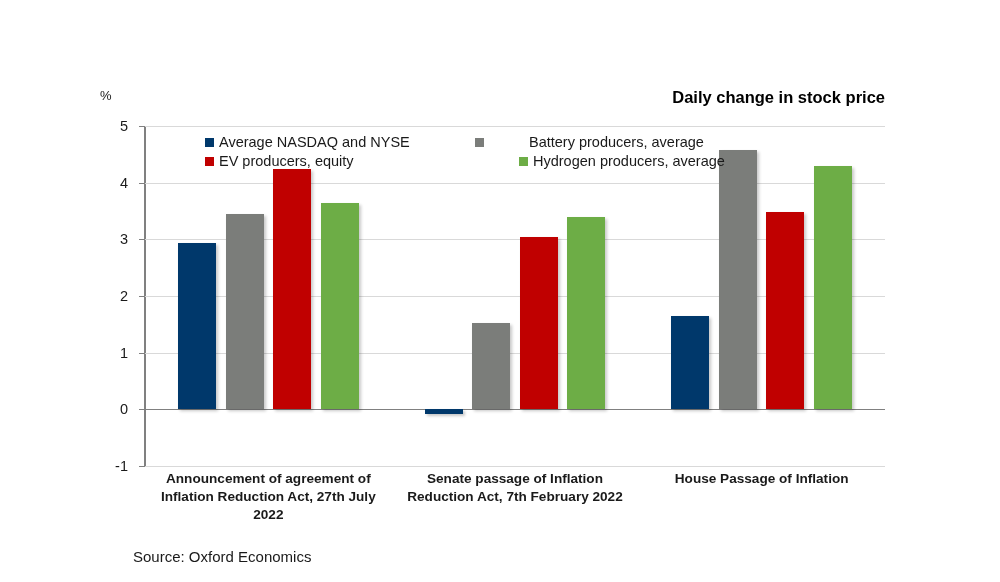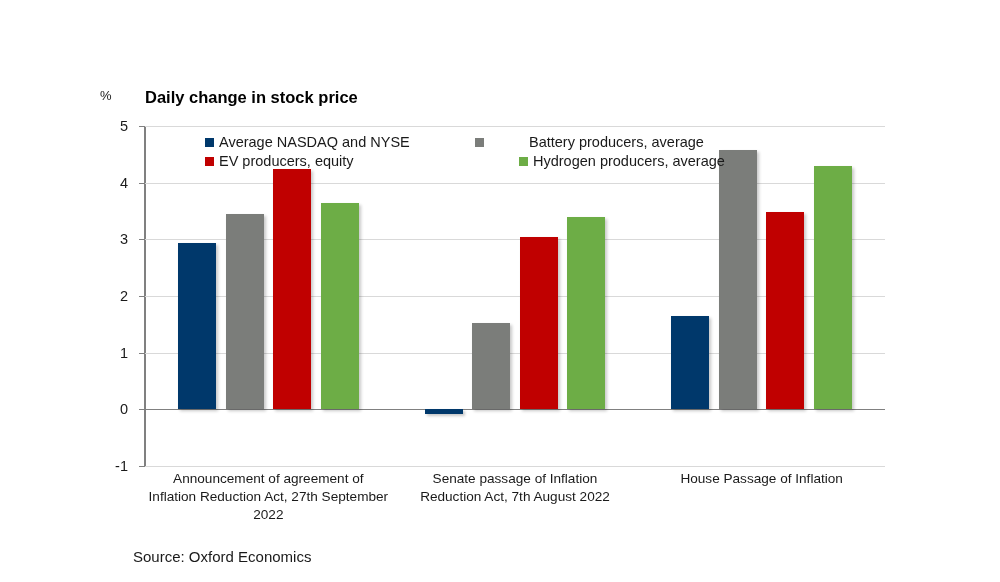--- a/index.html
+++ b/index.html
@@ -20,21 +20,21 @@
 
   
   .unit-label{
     position:absolute;left:100px;top:88px;
     font-size:13px;color:#202020;
   }
 
   
   .sub-title{
     position:absolute;left:145px;top:88px;width:740px;
-    text-align:left;font-size:16.5px;font-weight:bold;color:#000;
+    text-align:right;font-size:16.5px;font-weight:bold;color:#000;
   }
 
   
   .plot{
     position:absolute;left:145px;top:126px;width:740px;height:340px;
   }
   .grid-line{
     position:absolute;left:0;width:740px;height:1px;background:#d9d9d9;
   }
   .grid-line.zero{background:#808080;height:1px;}
@@ -65,21 +65,21 @@
   }
   .legend-item{
     position:absolute;display:flex;align-items:center;gap:5px;white-space:nowrap;
   }
   .legend-swatch{
     width:9px;height:9px;display:inline-block;flex:0 0 auto;
   }
 
   
   .cat-labels{
-    position:absolute;left:145px;top:470px;width:740px;height:60px;
+    position:absolute;left:145px;top:470px;width:740px;height:60px;font-weight:bold;
   }
   .cat{
     position:absolute;text-align:center;font-size:13.6px;line-height:18px;
     color:#1a1a1a;
   }
 
   
   .source{
     position:absolute;left:133px;top:548px;
     font-size:15px;color:#1a1a1a;
@@ -152,26 +152,26 @@
       </div>
       <div class="legend-item" style="left: 270px; top: 19px; padding-left: 44px;">
         <span class="legend-swatch" style="background: rgb(109, 173, 70);"></span>
         <span>Hydrogen producers, average</span>
       </div>
     </div>
 
   <div class="cat-labels" id="catlabels">
       <div class="cat" style="left: 0px; width: 246.667px; top: 0px;">
         <div>Announcement of agreement of</div>
-        <div>Inflation Reduction Act, 27th September</div>
+        <div>Inflation Reduction Act, 27th July</div>
         <div>2022</div>
       </div>
       <div class="cat" style="left: 246.667px; width: 246.667px; top: 0px;">
         <div>Senate passage of Inflation</div>
-        <div>Reduction Act, 7th August 2022</div>
+        <div>Reduction Act, 7th February 2022</div>
       </div>
       <div class="cat" style="left: 493.333px; width: 246.667px; top: 0px;">
         <div>House Passage of Inflation</div>
       </div>
     </div>
 
   <div class="source">Source: Oxford Economics</div>
 
 </div>
 

